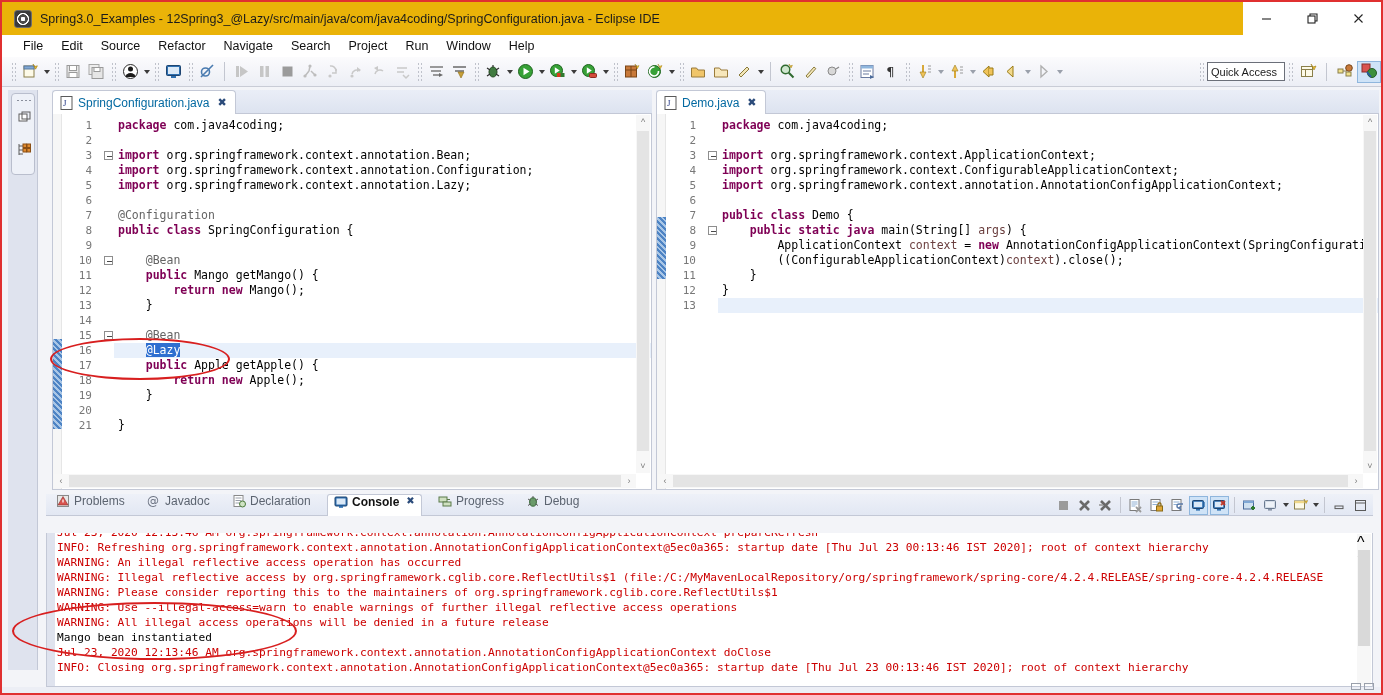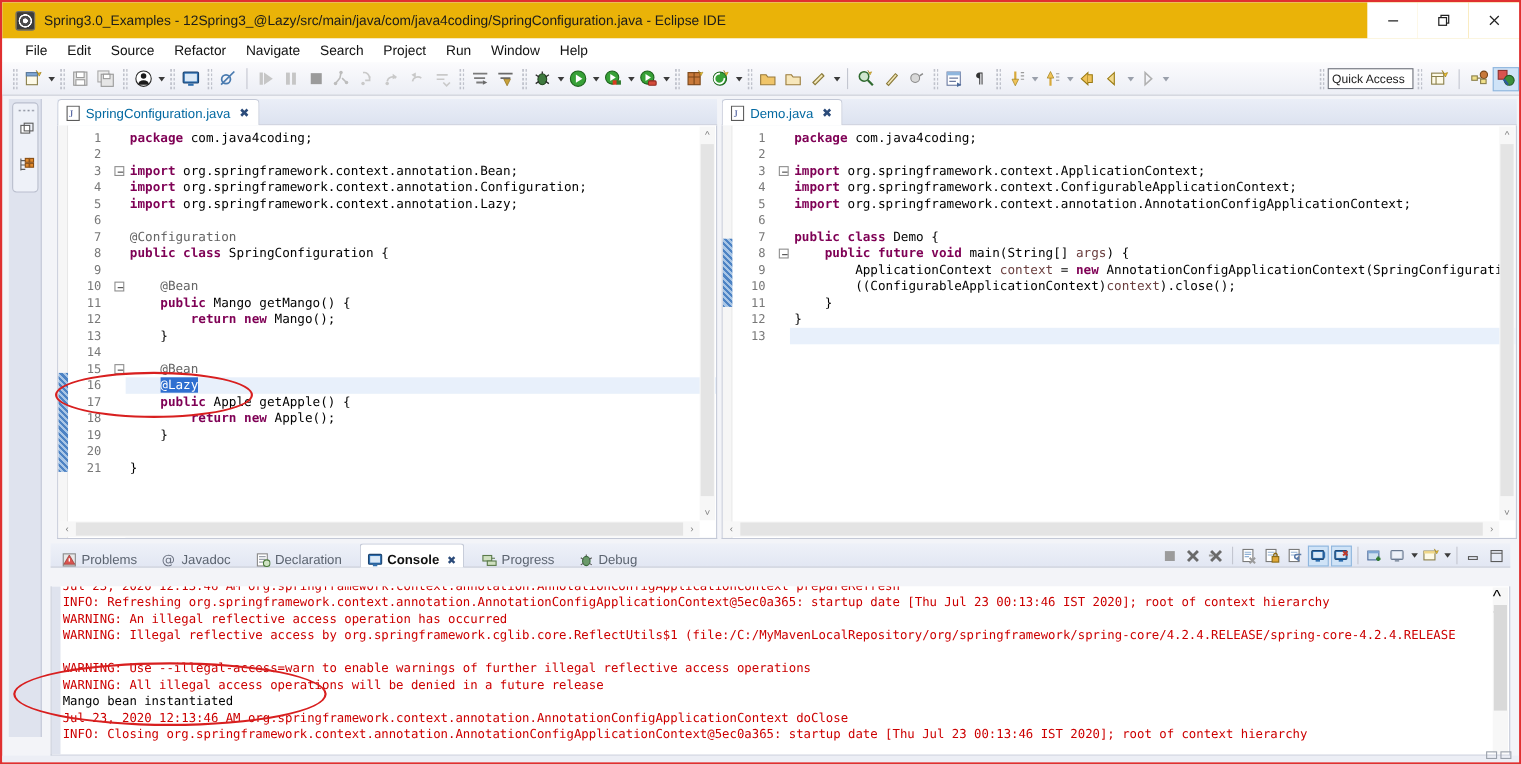--- a/index.html
+++ b/index.html
@@ -137,21 +137,21 @@
   .vscroll .vthumb { position:absolute; left:1px; width:12px; background:#e4e4e4; }
   .vscroll .varrow { position:absolute; left:0; width:14px; height:14px; display:flex;align-items:center;justify-content:center;color:#7a7a7a;font-size:9px;}
   .hscroll { position:absolute; left:1px; right:15px; bottom:1px; height:14px; background:#f7f7f7; }
   .hscroll .harrow { position:absolute; top:0; width:14px;height:14px;display:flex;align-items:center;justify-content:center;color:#7a7a7a;font-size:9px;}
   .hscroll .hthumb { position:absolute; top:1px; height:12px; background:#e4e4e4; }
 
   
   .console-part { position:absolute; left:44px; top:492px; right:8px; bottom:6px; }
   .ctabrow { position:absolute; left:0; top:0; right:0; height:22px;
      background:linear-gradient(#eef1f8,#e2e7f3); border-bottom:1px solid #c3c8d6; }
-  .ctab { position:absolute; top:0; height:22px; display:flex; align-items:flex-end; gap:4px; padding:0 6px; }
+  .ctab { position:absolute; top:0; height:22px; display:flex; align-items:flex-start; gap:4px; padding:0 6px; }
   .ctab .clabel { font-size:12px; color:#5c6470; white-space:nowrap; }
   .ctab.active { background:#ffffff; border:1px solid #c3c8d6; border-bottom:none; border-radius:3px 3px 0 0; }
   .ctab.active .clabel { color:#111; font-weight:bold; }
   .ctools { position:absolute; right:2px; top:0; height:22px; display:flex; align-items:center; }
   .ctool { width:19px;height:19px; margin:0 1px; display:flex;align-items:center;justify-content:center; flex:none;}
   .ctool.on { background:#cfe3f7; border:1px solid #8fb6dd; }
   .csep { width:1px;height:16px;background:#c3c6d0;margin:0 4px; }
 
   .cheader { position:absolute; left:0; top:22px; right:0; height:17px;
      background:#eff1f6; border-bottom:1px solid #d6d9e2;
@@ -666,21 +666,21 @@
             <div class="fold" style="top: 112px;"></div>
           </div>
         <div class="codearea" id="code-right">
             <div class="cline code" style="top: 4px;"><span class="kw">package</span> com.java4coding;</div>
             <div class="cline code" style="top: 19px;"></div>
             <div class="cline code" style="top: 34px;"><span class="kw">import</span> org.springframework.context.ApplicationContext;</div>
             <div class="cline code" style="top: 49px;"><span class="kw">import</span> org.springframework.context.ConfigurableApplicationContext;</div>
             <div class="cline code" style="top: 64px;"><span class="kw">import</span> org.springframework.context.annotation.AnnotationConfigApplicationContext;</div>
             <div class="cline code" style="top: 79px;"></div>
             <div class="cline code" style="top: 94px;"><span class="kw">public class</span> Demo {</div>
-            <div class="cline code" style="top: 109px;">    <span class="kw">public future void</span> main(String[] <span class="par">args</span>) {</div>
+            <div class="cline code" style="top: 109px;">    <span class="kw">public static java</span> main(String[] <span class="par">args</span>) {</div>
             <div class="cline code" style="top: 124px;">        ApplicationContext <span class="par">context</span> = <span class="kw">new</span> AnnotationConfigApplicationContext(SpringConfigurati</div>
             <div class="cline code" style="top: 139px;">        ((ConfigurableApplicationContext)<span class="par">context</span>).close();</div>
             <div class="cline code" style="top: 154px;">    }</div>
             <div class="cline code" style="top: 169px;">}</div>
             <div class="hl-line" style="top: 184px;"></div>
             <div class="cline code" style="top: 184px;"></div>
           </div>
 
         <div class="vscroll">
           <div class="varrow" style="top:0">^</div>
@@ -853,20 +853,21 @@
           <span class="clabel">Debug</span>
         </div>
       </div>
     <div class="cbody">
       <div class="cstripe"></div>
       <div class="ctext" id="ctext">
           <div class="cline2" style="top: -8px;">Jul 23, 2020 12:13:46 AM org.springframework.context.annotation.AnnotationConfigApplicationContext prepareRefresh</div>
           <div class="cline2" style="top: 7px;">INFO: Refreshing org.springframework.context.annotation.AnnotationConfigApplicationContext@5ec0a365: startup date [Thu Jul 23 00:13:46 IST 2020]; root of context hierarchy</div>
           <div class="cline2" style="top: 22px;">WARNING: An illegal reflective access operation has occurred</div>
           <div class="cline2" style="top: 37px;">WARNING: Illegal reflective access by org.springframework.cglib.core.ReflectUtils$1 (file:/C:/MyMavenLocalRepository/org/springframework/spring-core/4.2.4.RELEASE/spring-core-4.2.4.RELEASE</div>
+          <div class="cline2" style="top: 52px;">WARNING: Please consider reporting this to the maintainers of org.springframework.cglib.core.ReflectUtils$1</div>
           <div class="cline2" style="top: 82px;">WARNING: All illegal access operations will be denied in a future release</div>
           <div class="cline2" style="top: 67px;">WARNING: Use --illegal-access=warn to enable warnings of further illegal reflective access operations</div>
           <div class="cline2 black" style="top: 97px;">Mango bean instantiated</div>
           <div class="cline2" style="top: 112px;">Jul 23, 2020 12:13:46 AM org.springframework.context.annotation.AnnotationConfigApplicationContext doClose</div>
           <div class="cline2" style="top: 127px;">INFO: Closing org.springframework.context.annotation.AnnotationConfigApplicationContext@5ec0a365: startup date [Thu Jul 23 00:13:46 IST 2020]; root of context hierarchy</div>
         </div>
       <div class="cvscroll">
         <div class="varrow" style="top:0">^</div>
         <div class="vthumb" style="position:absolute;left:1px;width:12px;top:16px;height:96px;background:#d9d9d9"></div>
         <div class="varrow" style="bottom:0">˅</div>

